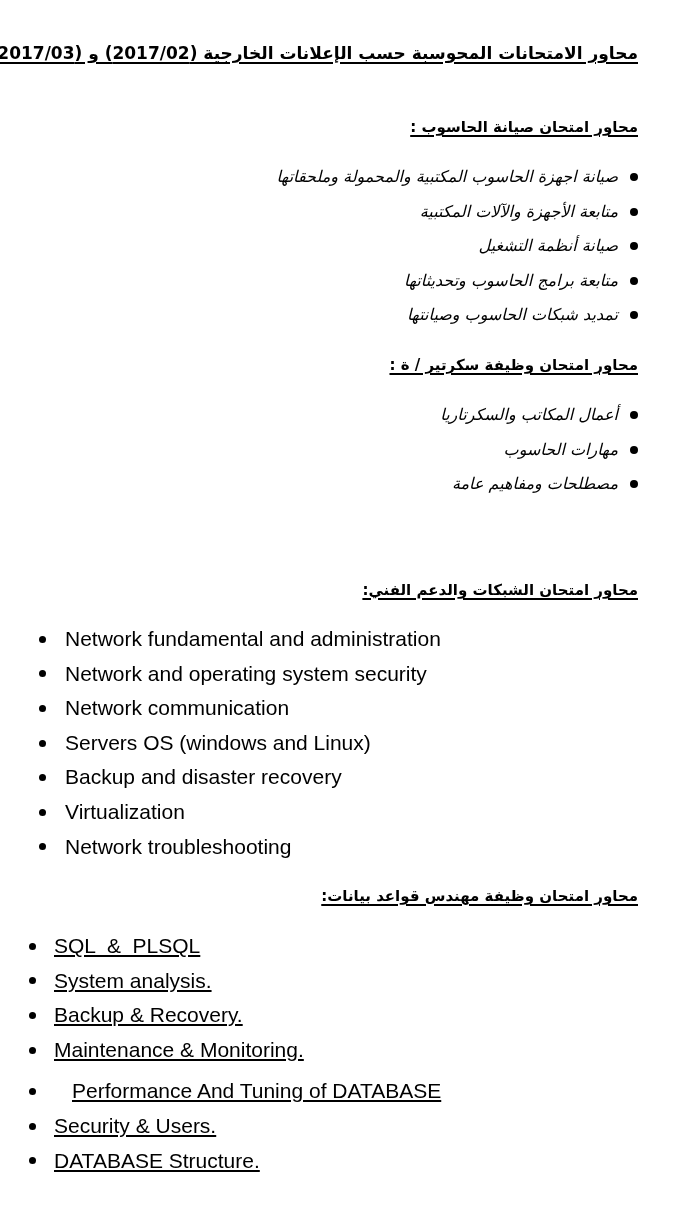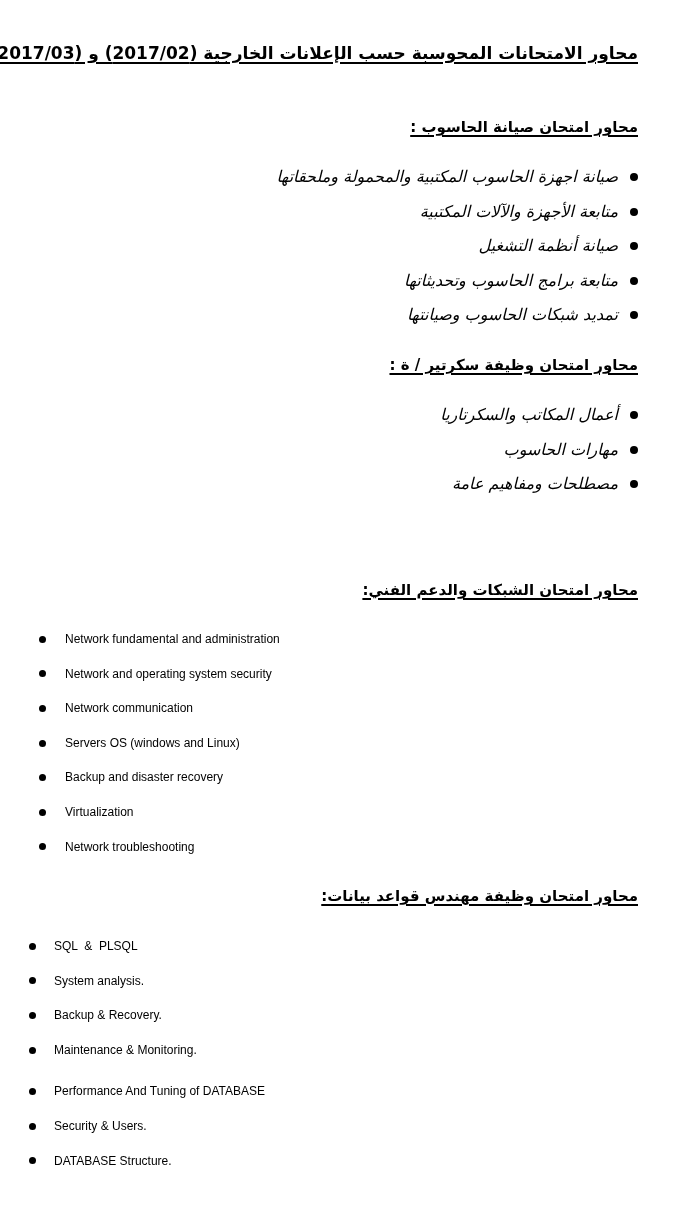--- a/index.html
+++ b/index.html
@@ -22,29 +22,29 @@
     }
     ul { list-style: none; margin: 0; padding: 0; position: absolute; }
     ul.ar-list { right: 46px; }
     ul.ar-list li {
       height: 34.5px; line-height: 34.5px; font-size: 16px; white-space: nowrap;
       display: flex; flex-direction: row; align-items: center; font-style: italic;
     }
     ul.ar-list li .bullet { display: inline-block; width: 8px; height: 8px; border-radius: 50%; background: #000; margin-left: 12px; margin-right: 0; flex: none; }
 
     ul.en-list li {
-      height: 34.6px; line-height: 34.6px; font-size: 12px; white-space: nowrap;
+      height: 34.6px; line-height: 34.6px; font-size: 21px; white-space: nowrap;
       display: flex; align-items: center;
     }
     ul.en-list li .bullet { display: inline-block; width: 7px; height: 7px; border-radius: 50%; background: #000; flex: none; }
     ul.net-list { left: 39px; top: 622px; }
     ul.net-list li .bullet { margin-right: 19px; }
-    ul.db-list { left: 29px; top: 929px; }
+    ul.db-list { left: 29px; top: 929px; text-decoration: underline; }
     ul.db-list li .bullet { margin-right: 18px; }
-    ul.db-list li.gap { margin-top: 7px; }
+    ul.db-list li.gap { margin-top: 7px; gap: 18px; }
   </style>
 </head>
 <body>
 
 <div class="page">
 
   <div class="title ar">محاور  الامتحانات المحوسبة حسب الإعلانات الخارجية (2017/02) و  (2017/03)</div>
 
   <div class="heading ar" style="top:118px;">محاور  امتحان صيانة الحاسوب :</div>
   <ul class="ar-list ar" style="top:160px;">

